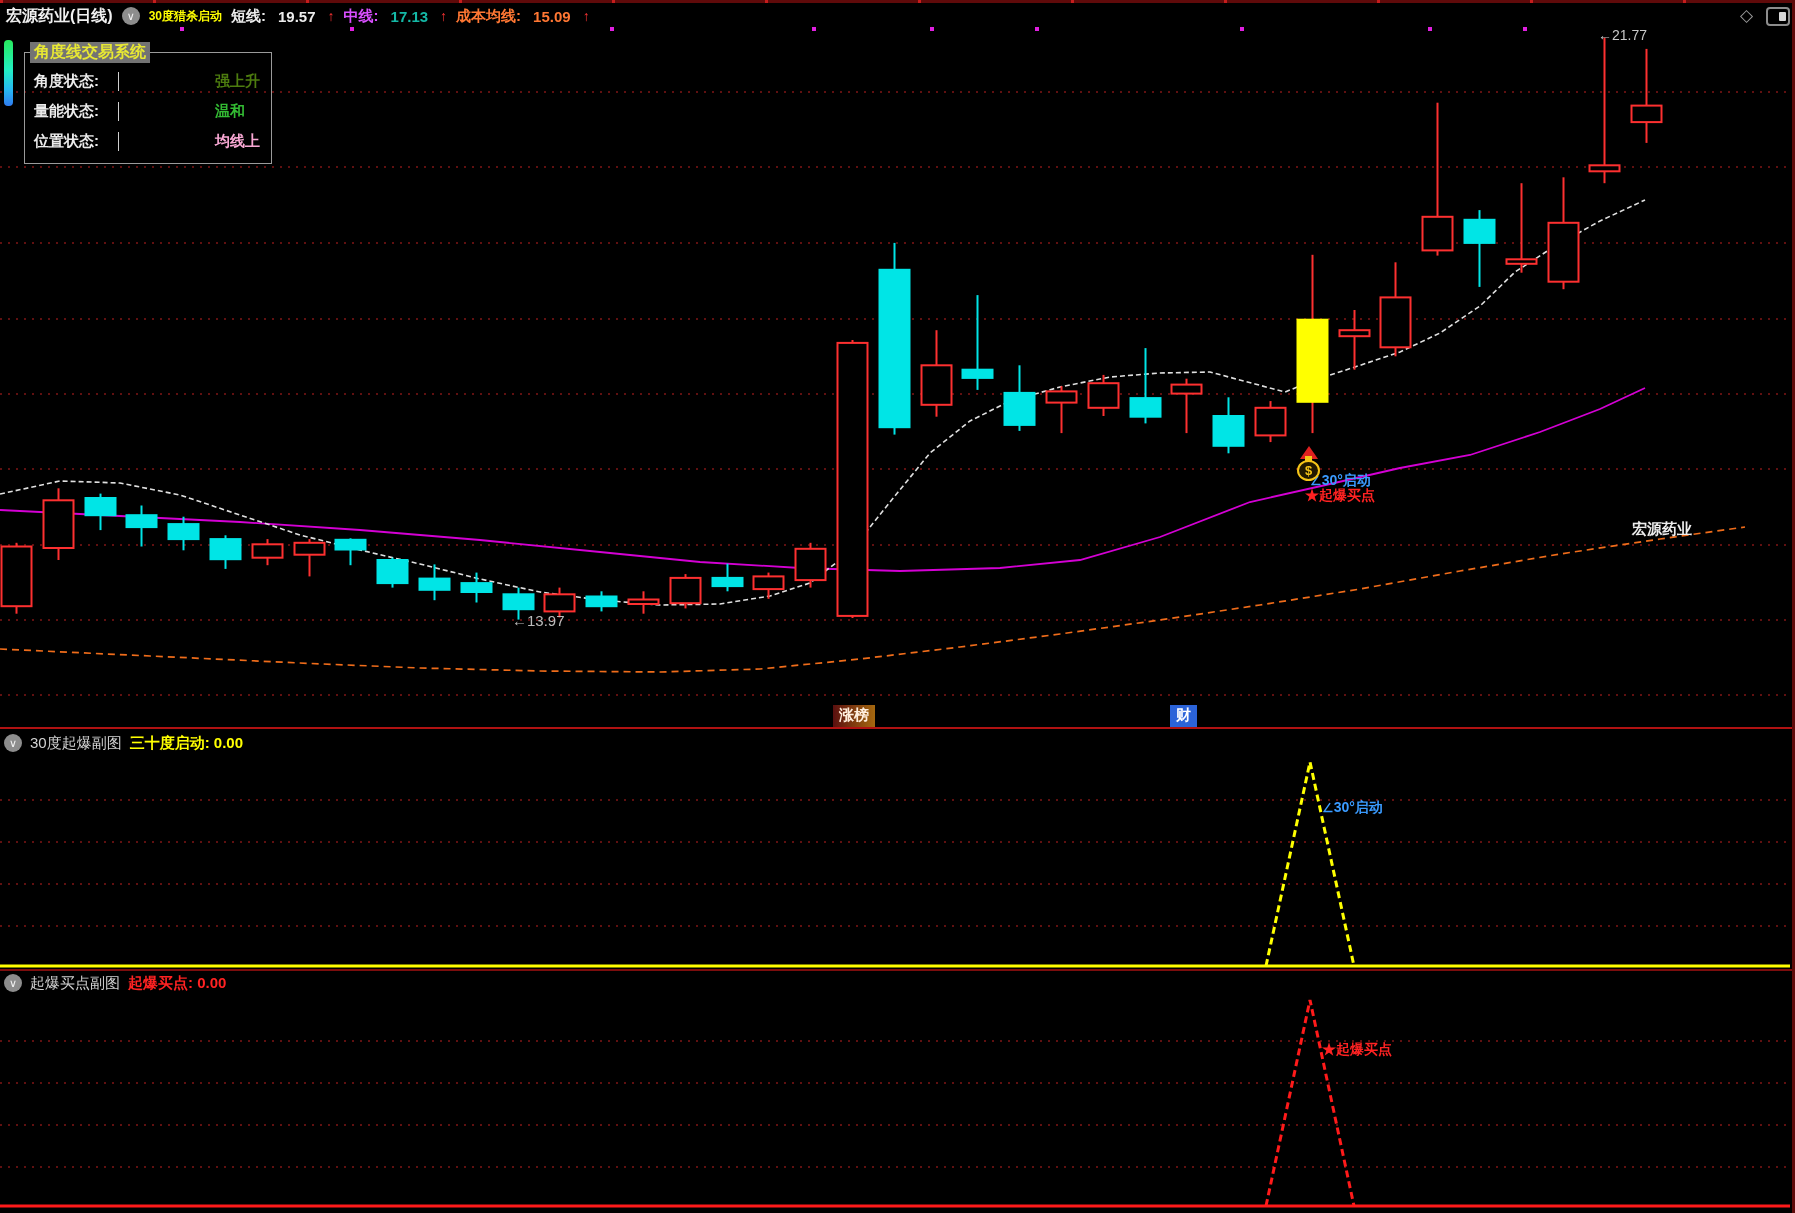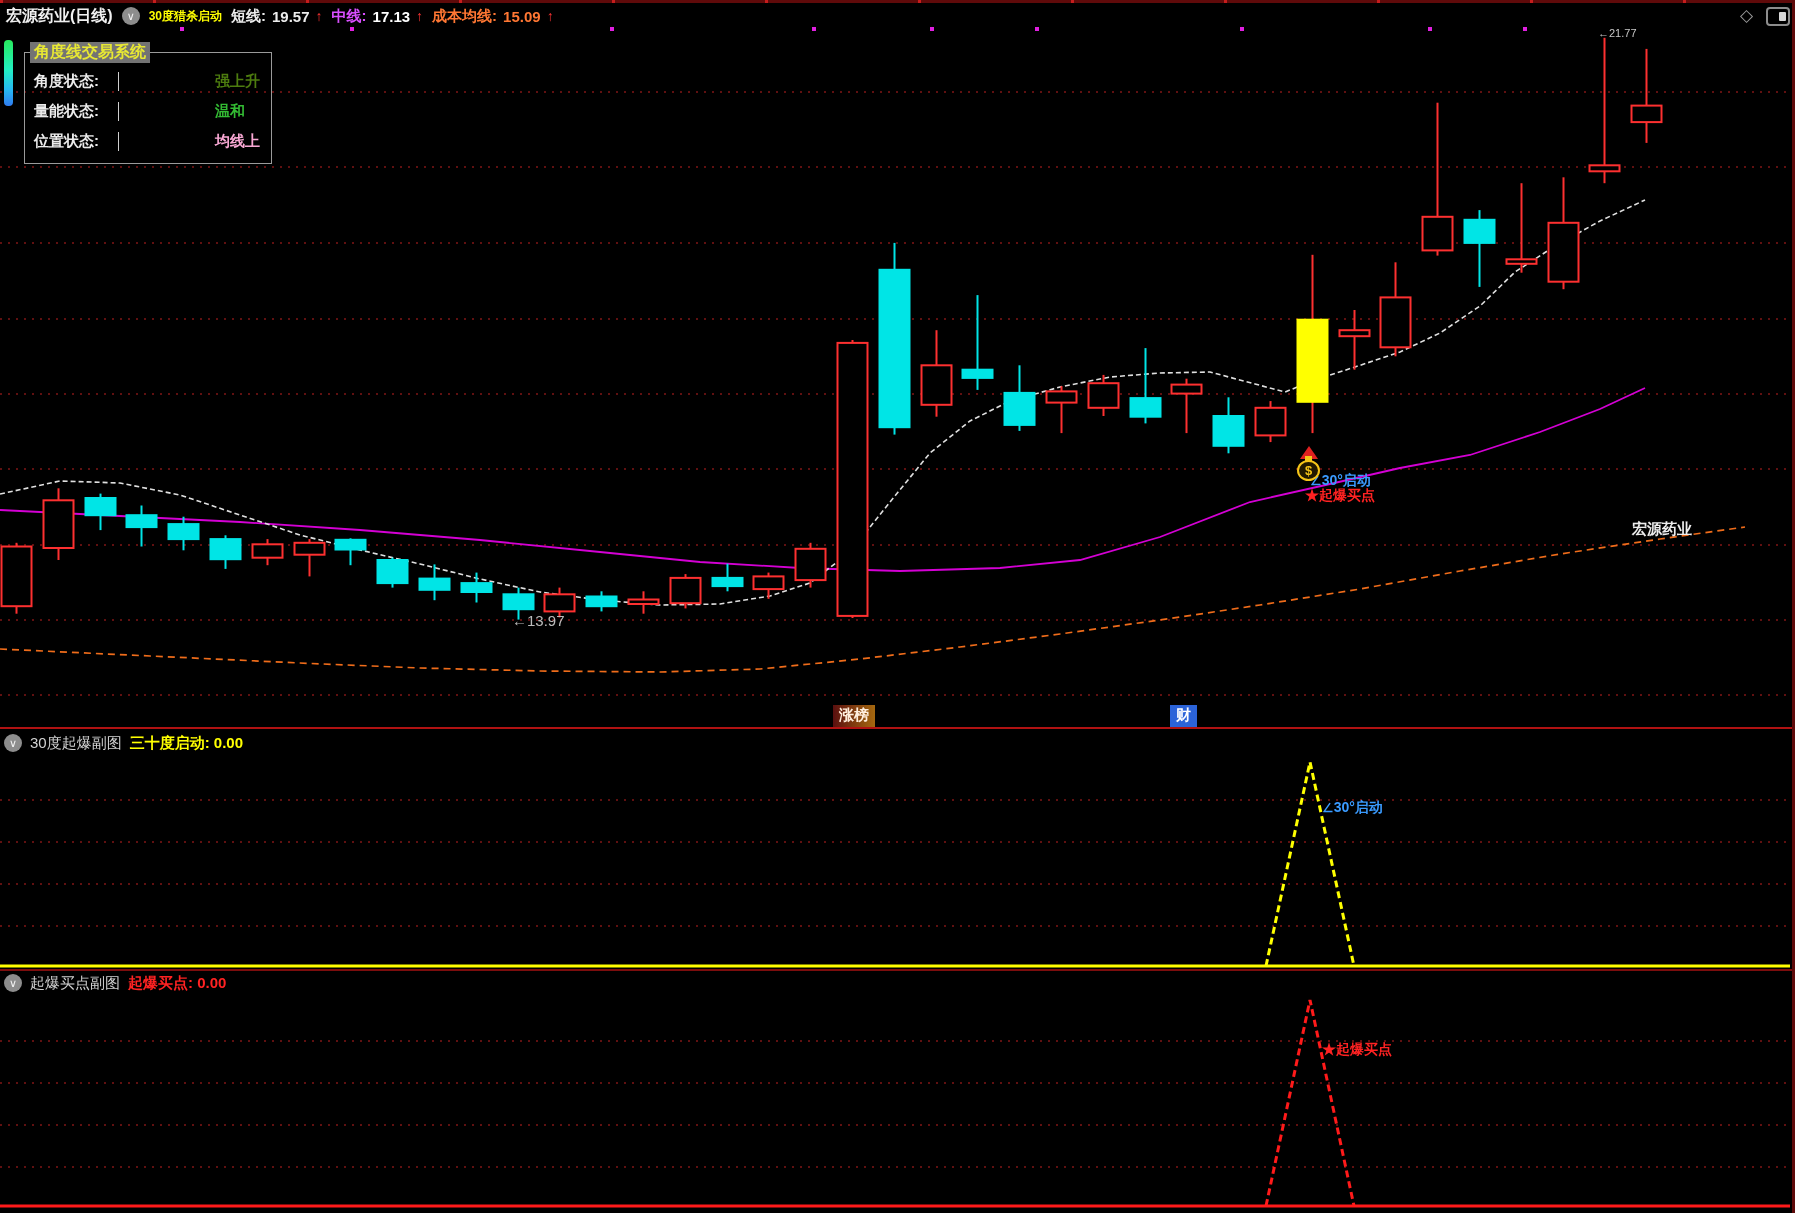--- a/index.html
+++ b/index.html
@@ -4,41 +4,41 @@
 <style>
   html,body{margin:0;padding:0;background:#000;}
   #root{position:relative;width:1795px;height:1213px;background:#000;overflow:hidden;
         font-family:Liberation Sans, sans-serif;}
   #svg{position:absolute;left:0;top:0;z-index:1;}
   .abs{position:absolute;z-index:3;white-space:nowrap;}
   
   .topbar{position:absolute;left:6px;top:4px;height:24px;display:flex;align-items:center;gap:9px;z-index:4;}
   .tb-title{color:#f0f0f0;font-size:16px;font-weight:bold;}
   .tb-ind{font-size:12px;font-weight:bold;}
-  .tb-pair{font-size:15px;font-weight:bold;display:flex;align-items:center;gap:6px;}
+  .tb-pair{font-size:15px;font-weight:bold;display:flex;align-items:center;gap:12px;}
   .arrow{font-size:14px;font-weight:bold;}
   .chev-circle{width:18px;height:18px;border-radius:50%;background:#8d8d8d;color:#f3f3f3;
      display:flex;align-items:center;justify-content:center;font-size:11px;line-height:1;cursor:pointer;}
   .topstrip{position:absolute;left:0;top:0;width:1795px;height:3px;z-index:5;
      background:repeating-linear-gradient(90deg,#c61d1d 0 3px,#5f0a0a 3px 153px);}
   .rightstrip{position:absolute;left:1792px;top:0;width:3px;height:1213px;background:#5f0a0a;z-index:5;}
   .mdot{position:absolute;top:27px;width:4px;height:4px;background:#e020e0;z-index:4;}
   
   .gradbar{position:absolute;left:4px;top:40px;width:9px;height:66px;border-radius:4px;z-index:4;
      background:linear-gradient(#27e95c,#22f0c2 45%,#27b9f2 75%,#2f7bf0);}
   
   .legend{position:absolute;left:24px;top:52px;width:246px;height:110px;border:1px solid #9a9a9a;z-index:4;}
   .legend-title{position:absolute;left:30px;top:42px;background:#737373;padding:0 4px;
      font-size:16px;font-weight:bold;z-index:5;}
   .lrow{position:absolute;left:34px;width:230px;height:20px;z-index:5;font-size:15px;font-weight:bold;}
   .lrow .lbl{position:absolute;left:0;color:#ececec;}
   .lrow .vdiv{position:absolute;left:84px;top:0;width:1px;height:19px;background:#cfcfcf;}
   .lrow .val{position:absolute;left:181px;}
   
-  .ann-grey{color:#c8c8c8;font-size:11px;}
+  .ann-grey{color:#c8c8c8;font-size:14px;}
   .watermark{left:654px;top:580px;font-size:31px;font-weight:bold;color:#ff1616;letter-spacing:1px;z-index:6;}
   .costlbl{left:1632px;top:520px;color:#ededed;font-size:15px;font-weight:bold;}
   .sig30{font-size:14px;font-weight:bold;}
   .sigbuy{font-size:14px;font-weight:bold;}
   
   .chip{position:absolute;top:705px;height:21px;padding:1px 6px 0 6px;font-size:15px;font-weight:bold;
       color:#ffeedd;z-index:4;cursor:pointer;}
   .chip-zhang{left:833px;background:linear-gradient(90deg,#5a0f0f,#a5680f);}
   .chip-cai{left:1170px;background:#2b63d9;color:#fff;}
   
@@ -178,21 +178,21 @@
     <span class="tb-title">宏源药业(日线)</span>
     <span class="chev-circle">∨</span>
     <span class="tb-ind" style="color: rgb(255, 255, 0);">30度猎杀启动</span>
     <span class="tb-pair">
       <span style="color: rgb(237, 237, 237);">短线:</span>
       <span style="color: rgb(237, 237, 237);">19.57</span>
       <span class="arrow" style="color: rgb(255, 51, 51);">↑</span>
     </span>
     <span class="tb-pair">
       <span style="color: rgb(217, 79, 255);">中线:</span>
-      <span style="color: #ffffff;">17.13</span>
+      <span style="color: #14b8a6;">17.13</span>
       <span class="arrow" style="color: rgb(255, 51, 51);">↑</span>
     </span>
     <span class="tb-pair">
       <span style="color: rgb(255, 119, 51);">成本均线:</span>
       <span style="color: rgb(255, 119, 51);">15.09</span>
       <span class="arrow" style="color: rgb(255, 51, 51);">↑</span>
     </span>
   </div>
 
   <span class="abs icon-diamond">◇</span>

